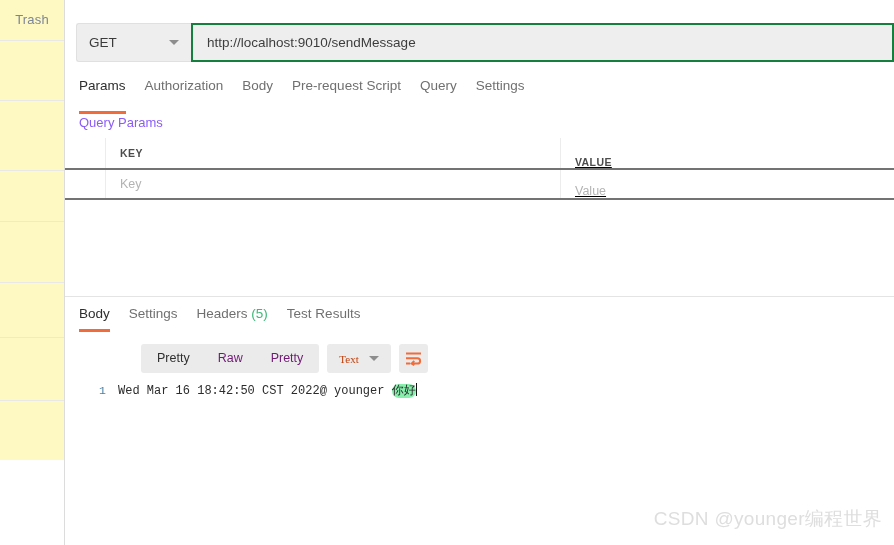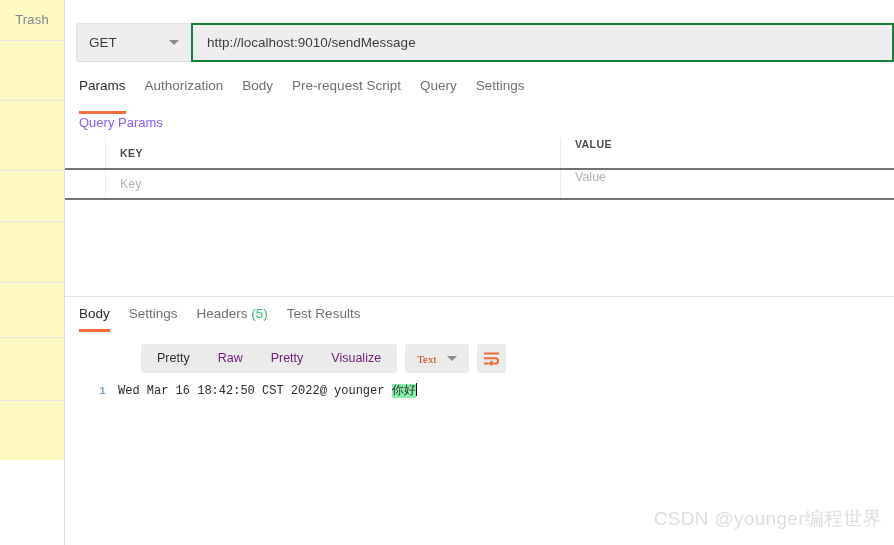--- a/index.html
+++ b/index.html
@@ -76,21 +76,21 @@
     position: absolute; left: 14px; top: 115px; font-size: 13px; color: #8b5cf6;
   }
 
   
   .ptable { position: absolute; left: 0; top: 138px; width: 829px; }
   .ptable .trow { display: flex; border-top: 1px solid #ececec; border-bottom: 2px solid #737373; }
   .ptable .trow.head { height: 32px; border-top: none; }
   .ptable .trow.body { height: 30px; border-top: none; }
   .ptable .cell-chk { width: 41px; border-right: 1px solid #ececec; }
   .ptable .cell-key { width: 455px; border-right: 1px solid #ececec; display: flex; align-items: center; padding-left: 14px; }
-  .ptable .cell-val { flex: 1; display: flex; align-items: flex-start; padding-left: 14px; }
+  .ptable .cell-val { flex: 1; display: flex; align-items: flex-end; padding-left: 14px; text-decoration: underline; }
   .ptable .hdr-txt { font-size: 10.5px; font-weight: bold; color: #4c4c4c; letter-spacing: .4px; }
   .ptable .ph-txt { font-size: 12.5px; color: #b3b3b3; }
 
   
   .split-line {
     position: absolute; left: 0; top: 296px; width: 829px; height: 1px; background: #e4e4e4;
   }
 
   
   .res-tabs {
@@ -119,21 +119,21 @@
   
   .code-area { position: absolute; left: 0; top: 382px; width: 829px; }
   .code-line { display: flex; align-items: baseline; height: 20px; }
   .gutter {
     width: 53px; text-align: right; padding-right: 12px;
     font-family: "Liberation Mono", monospace; font-size: 11.5px; color: #4a80a8;
   }
   .code-text {
     font-family: "Liberation Mono", monospace; font-size: 12px; color: #2b2b2b; white-space: pre;
   }
-  .sel { background: #86efac; }
+  .sel { background: #86efac; border-radius: 7px; }
   .caret-bar {
     display: inline-block; width: 1.5px; height: 13px; background: #111; vertical-align: -2px;
   }
 
   
   .watermark {
     position: absolute; right: 12px; bottom: 13px;
     font-size: 19px; color: #dedede; letter-spacing: .3px; white-space: nowrap;
   }
 </style>
@@ -226,21 +226,20 @@
       <div class="tab">
         <span>Test Results</span>
       </div>
     </div>
 
     <div class="fmt-bar">
       <div class="seg-group">
         <div class="seg active">Pretty</div>
         <div class="seg">Raw</div>
         <div class="seg">Pretty</div>
-        <div class="seg">Visualize</div>
       </div>
       <div class="type-select">
         <span class="type-label">Text</span>
         <span class="caret"></span>
       </div>
       <div class="wrap-btn">
         <svg width="17" height="15" viewBox="0 0 17 15">
           <rect x="1" y="1.5" width="15" height="2" fill="#f26b3a"></rect>
           <path d="M1 7.3 h11.5 a2.6 2.6 0 0 1 0 5.2 h-4.5" fill="none" stroke="#f26b3a" stroke-width="2"></path>
           <path d="M9.3 10.1 L6.7 12.5 L9.3 14.1" fill="none" stroke="#f26b3a" stroke-width="2" stroke-linejoin="miter"></path>

